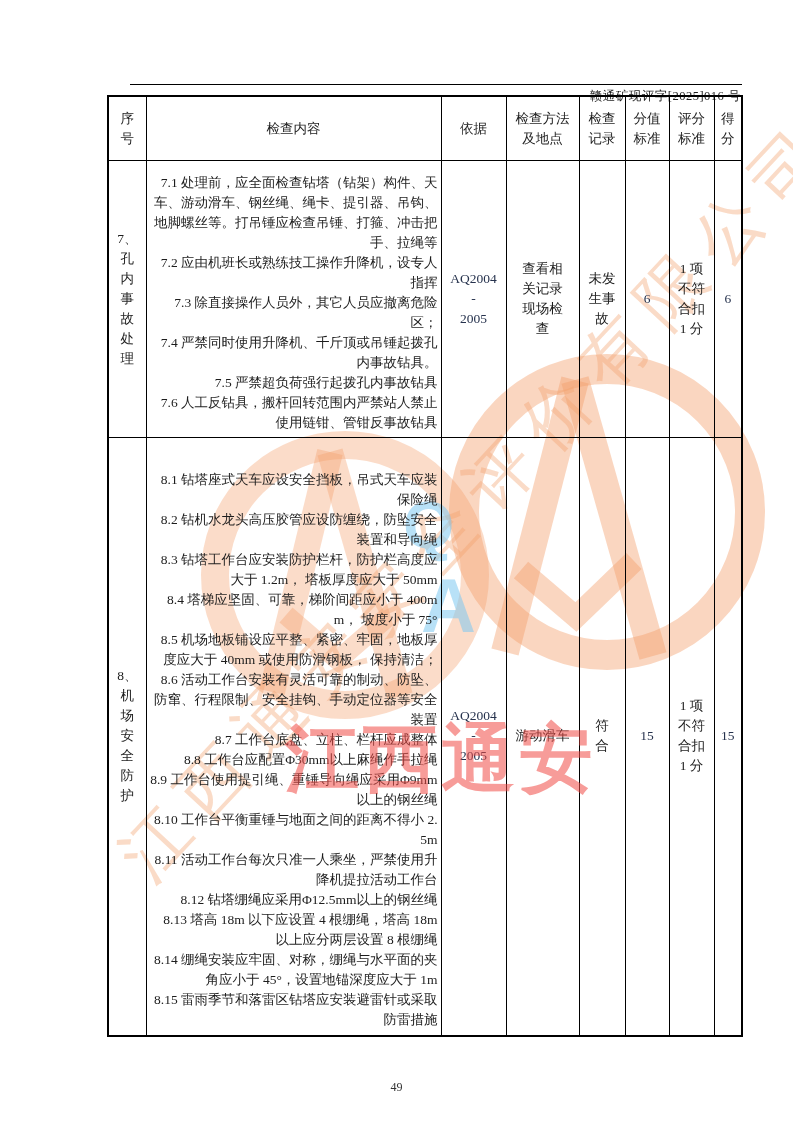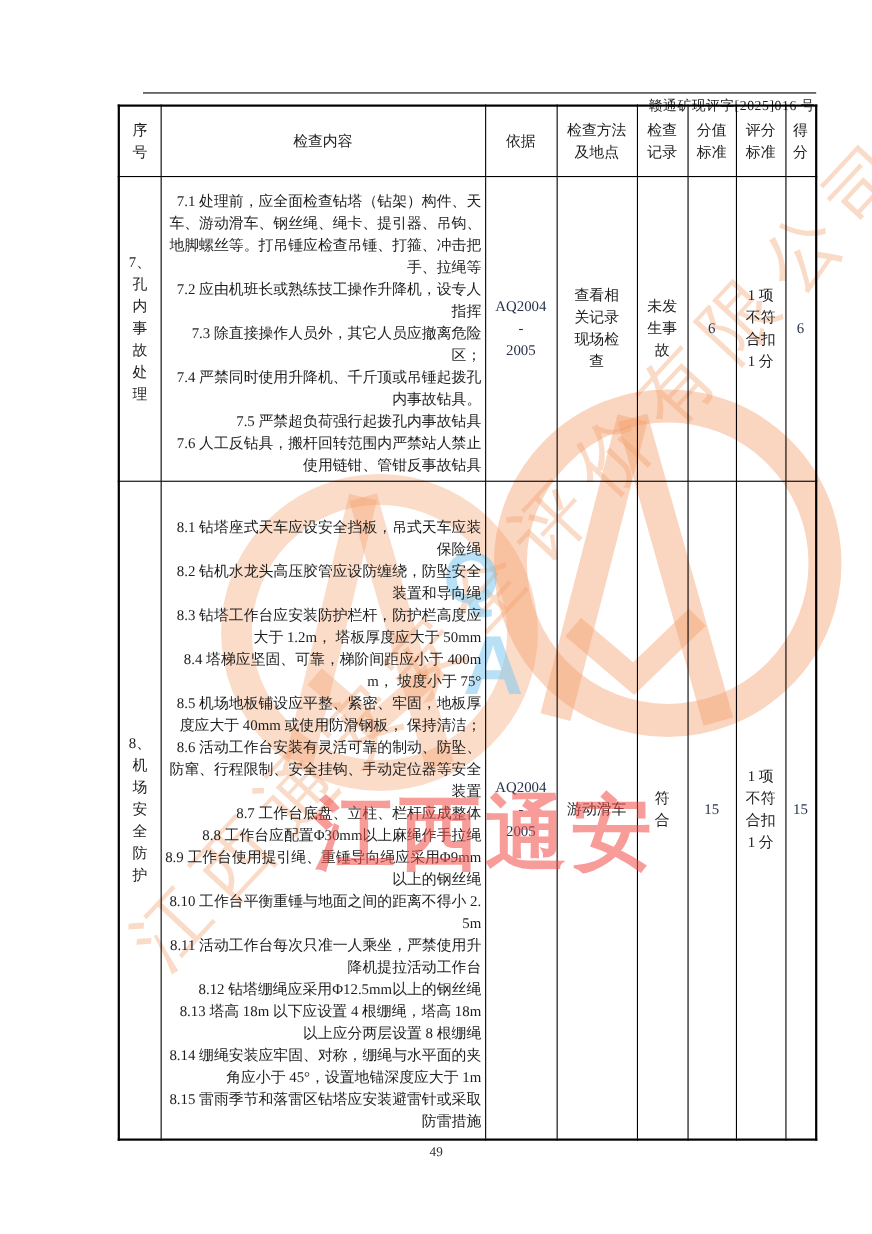--- a/index.html
+++ b/index.html
@@ -52,21 +52,21 @@
   td.c-no .lines{display:inline-block;text-align:center;}
   td.c-content{vertical-align:top;}
   td.c-content .lines{padding:8px 3px 0 3px;word-break:break-all;text-align:right;}
   td.c-content.deep .lines{padding-top:28px;}
   td.c-basis,td.c-method,td.c-record,td.c-num,td.c-grade{text-align:center;}
   td.c-basis .lines{color:#26324d;}
   td.c-num div{color:#26324d;}
   tr.r7{height:277px;}
   tr.r8{height:598px;}
   
-  .footer{position:absolute;left:0;top:1040px;width:100%;text-align:center;
+  .footer{position:absolute;left:0;top:1080px;width:100%;text-align:center;
     font-size:12px;color:#333;z-index:2;}
 </style>
 </head>
 <body>
 
 <div class="page">
 
   <svg class="wm-svg" viewBox="0 0 793 1122">
     <g stroke="rgba(243,158,106,0.42)" fill="none">
 

